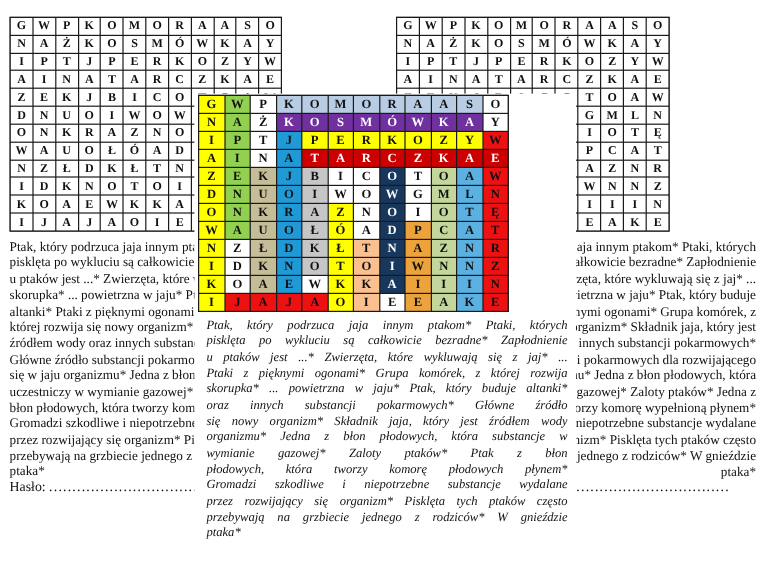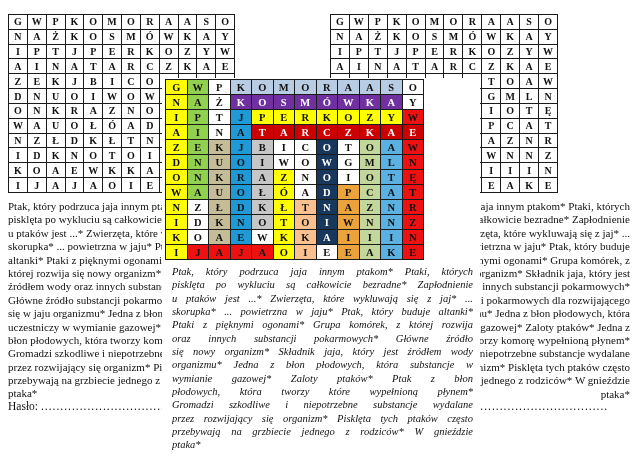--- a/index.html
+++ b/index.html
@@ -529,25 +529,25 @@
       <span class="cell" style="background: rgb(255, 255, 255);">E</span>
       <span class="cell" style="background: rgb(237, 163, 59);">E</span>
       <span class="cell" style="background: rgb(195, 214, 155);">A</span>
       <span class="cell" style="background: rgb(90, 177, 226);">K</span>
       <span class="cell" style="background: rgb(238, 17, 17);">E</span>
     </div>
   <div id="solution-text">
       <div class="sline">Ptak, który podrzuca jaja innym ptakom* Ptaki, których</div>
       <div class="sline">pisklęta po wykluciu są całkowicie bezradne* Zapłodnienie</div>
       <div class="sline">u ptaków jest ...* Zwierzęta, które wykluwają się z jaj* ...</div>
+      <div class="sline">Ptaki z pięknymi ogonami* Grupa komórek, z której rozwija</div>
       <div class="sline">skorupka* ... powietrzna w jaju* Ptak, który buduje altanki*</div>
-      <div class="sline">Ptaki z pięknymi ogonami* Grupa komórek, z której rozwija</div>
       <div class="sline">oraz innych substancji pokarmowych* Główne źródło</div>
       <div class="sline">się nowy organizm* Składnik jaja, który jest źródłem wody</div>
       <div class="sline">organizmu* Jedna z błon płodowych, która substancje w</div>
       <div class="sline">wymianie gazowej* Zaloty ptaków* Ptak z błon</div>
-      <div class="sline">płodowych, która tworzy które wypełnioną płynem*</div>
+      <div class="sline">płodowych, która tworzy komorę płodowych płynem*</div>
       <div class="sline">Gromadzi szkodliwe i niepotrzebne substancje wydalane</div>
       <div class="sline">przez rozwijający się organizm* Pisklęta tych ptaków często</div>
       <div class="sline">przebywają na grzbiecie jednego z rodziców* W gnieździe</div>
       <div class="sline lastline">ptaka*</div>
     </div>
 </div>
 
 </body></html>

